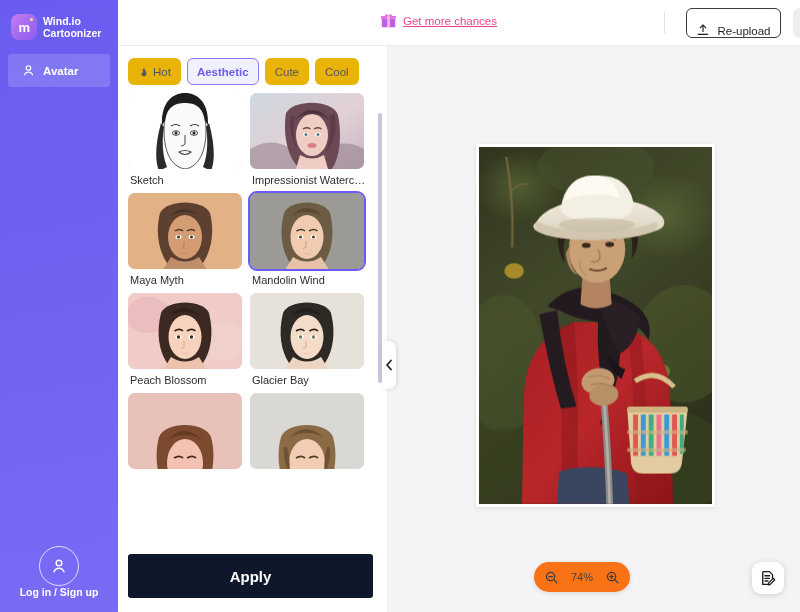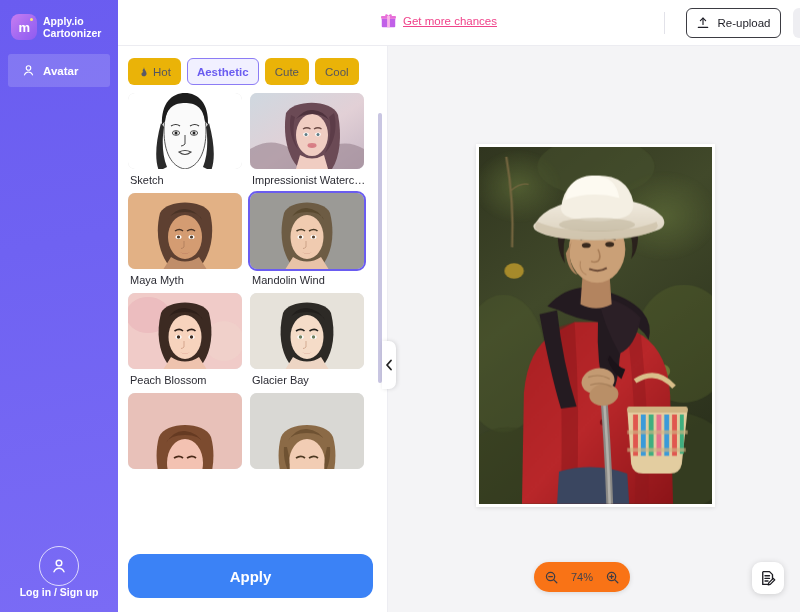--- a/index.html
+++ b/index.html
@@ -58,21 +58,21 @@
     border-bottom: 1px solid #ececf1;
     display: flex; align-items: center; position: relative;
   }
   .chances { display: flex; align-items: center; gap: 6px; position: absolute; left: 262px; top: 12px; cursor: pointer;}
   .gift-ico { width: 17px; height: 17px; position: relative; }
   .chances-link {
     color: #f0428a; font-size: 11.5px; text-decoration: underline; font-weight: 500;
   }
   .tb-divider { position: absolute; left: 546px; top: 12px; width: 1px; height: 22px; background: #e2e2e9; }
   .btn {
-    display: flex; align-items: center; justify-content: center; gap: 7px;
+    display: flex; align-items: flex-end; justify-content: center; gap: 7px;
     font-size: 11.5px; border-radius: 6px; cursor: pointer; user-select: none;
   }
   .btn-reupload {
     position: absolute; left: 568px; top: 8px; width: 95px; height: 30px;
     border: 1px solid #3b3b42; color: #1e1e26; background: #fff; font-weight: 500;
   }
   .btn-download {
     position: absolute; left: 675px; top: 8px; width: 110px; height: 30px;
     border: 1px solid transparent; background: #eeeef2; color: #b4b4bf; font-weight: 500;
   }
@@ -103,21 +103,21 @@
   .cap {
     font-size: 11px; color: #2b2b33; margin: 5px 0 7px 2px;
     white-space: nowrap; overflow: hidden; text-overflow: ellipsis; width: 114px;
   }
   .panel-scroll {
     position: absolute; right: 5px; top: 20px; width: 4px; height: 270px;
     background: #c9c6e2; border-radius: 3px; cursor: pointer;
   }
   .apply-wrap { padding: 9px 10px 14px 10px; background: #fff; }
   .apply {
-    width: 245px; height: 44px; border-radius: 12px; background: #3b82f6;
+    width: 245px; height: 44px; border-radius: 3px; background: #0f172a;
     color: #fff; font-size: 15px; font-weight: bold;
     display: flex; align-items: center; justify-content: center; cursor: pointer;
   }
 
   
   .collapse {
     position: absolute; left: 264px; top: 295px; width: 14px; height: 48px;
     background: #ffffff; border-radius: 0 7px 7px 0;
     box-shadow: 1px 0 4px rgba(0,0,0,0.13);
     display: flex; align-items: center; justify-content: center; cursor: pointer; z-index: 5;
@@ -151,21 +151,21 @@
 <div class="app">
 
   <div class="sidebar">
 
     <div class="brand">
       <div class="brand-mark">
         <span>m</span>
         <i class="dot"></i>
       </div>
       <div>
-        <div class="brand-text">Apply.io</div>
+        <div class="brand-text">Wind.io</div>
         <div class="brand-text">Cartoonizer</div>
       </div>
     </div>
 
     <div class="nav-item">
       <svg width="15" height="15" viewBox="0 0 24 24" fill="none" stroke="#ffffff" stroke-width="1.8">
         <circle cx="12" cy="8" r="3.6"></circle>
         <path d="M5.5 19c1.4-3.2 4-4.6 6.5-4.6s5.1 1.4 6.5 4.6" stroke-linecap="round"></path>
       </svg>
       <span class="label">Avatar</span>

